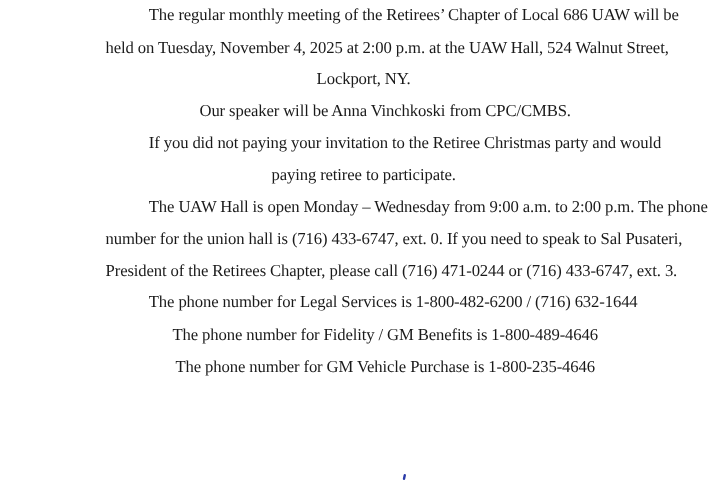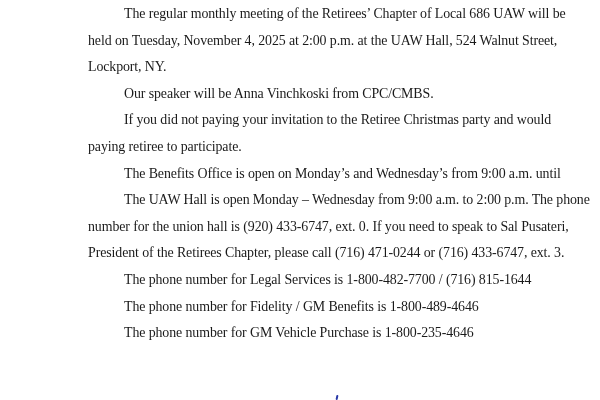--- a/index.html
+++ b/index.html
@@ -16,20 +16,21 @@
       color: #1a1a1a;
     }
     .page {
       position: absolute;
       left: 88px;
       top: 1px;
       width: 430px;
       font-size: 13.9px;
       line-height: 26.6px;
       letter-spacing: -0.1px;
+      text-align: center;
     }
     .line {
       white-space: nowrap;
       display: block;
       height: 26.6px;
     }
     .indent {
       padding-left: 36px;
     }
     .ink-mark {
@@ -53,29 +54,28 @@
     <span class="line">Lockport, NY.</span>
   </div>
   <div>
     <span class="line indent">Our speaker will be Anna Vinchkoski from CPC/CMBS.</span>
   </div>
   <div>
     <span class="line indent">If you did not paying your invitation to the Retiree Christmas party and would</span>
     <span class="line">paying retiree to participate.</span>
   </div>
   <div>
-    <span class="line indent">The Benefits Office is open on Monday’s and Wednesday’s from 9:00 a.m. until</span>
   </div>
   <div>
     <span class="line indent">The UAW Hall is open Monday – Wednesday from 9:00 a.m. to 2:00 p.m.  The phone</span>
-    <span class="line">number for the union hall is (920) 433-6747, ext. 0.  If you need to speak to Sal Pusateri,</span>
+    <span class="line">number for the union hall is (716) 433-6747, ext. 0.  If you need to speak to Sal Pusateri,</span>
     <span class="line">President of the Retirees Chapter, please call (716) 471-0244 or (716) 433-6747, ext. 3.</span>
   </div>
   <div>
-    <span class="line indent">The phone number for Legal Services is 1-800-482-7700 / (716) 815-1644</span>
+    <span class="line indent">The phone number for Legal Services is 1-800-482-6200 / (716) 632-1644</span>
   </div>
   <div>
     <span class="line indent">The phone number for Fidelity / GM Benefits is 1-800-489-4646</span>
   </div>
   <div>
     <span class="line indent">The phone number for GM Vehicle Purchase is 1-800-235-4646</span>
   </div>
 </div>
 
 <div class="ink-mark"></div>

